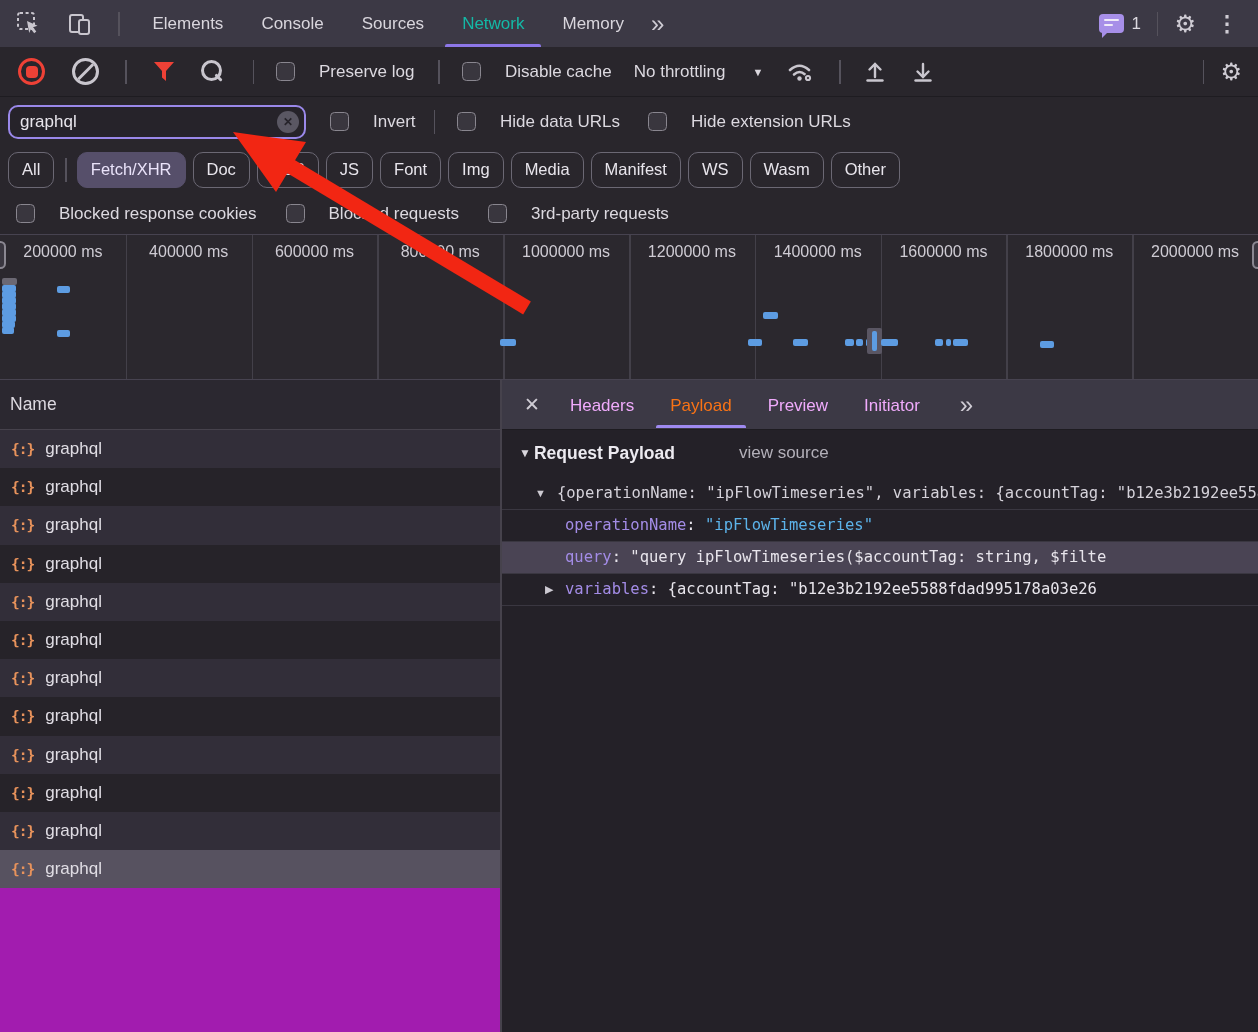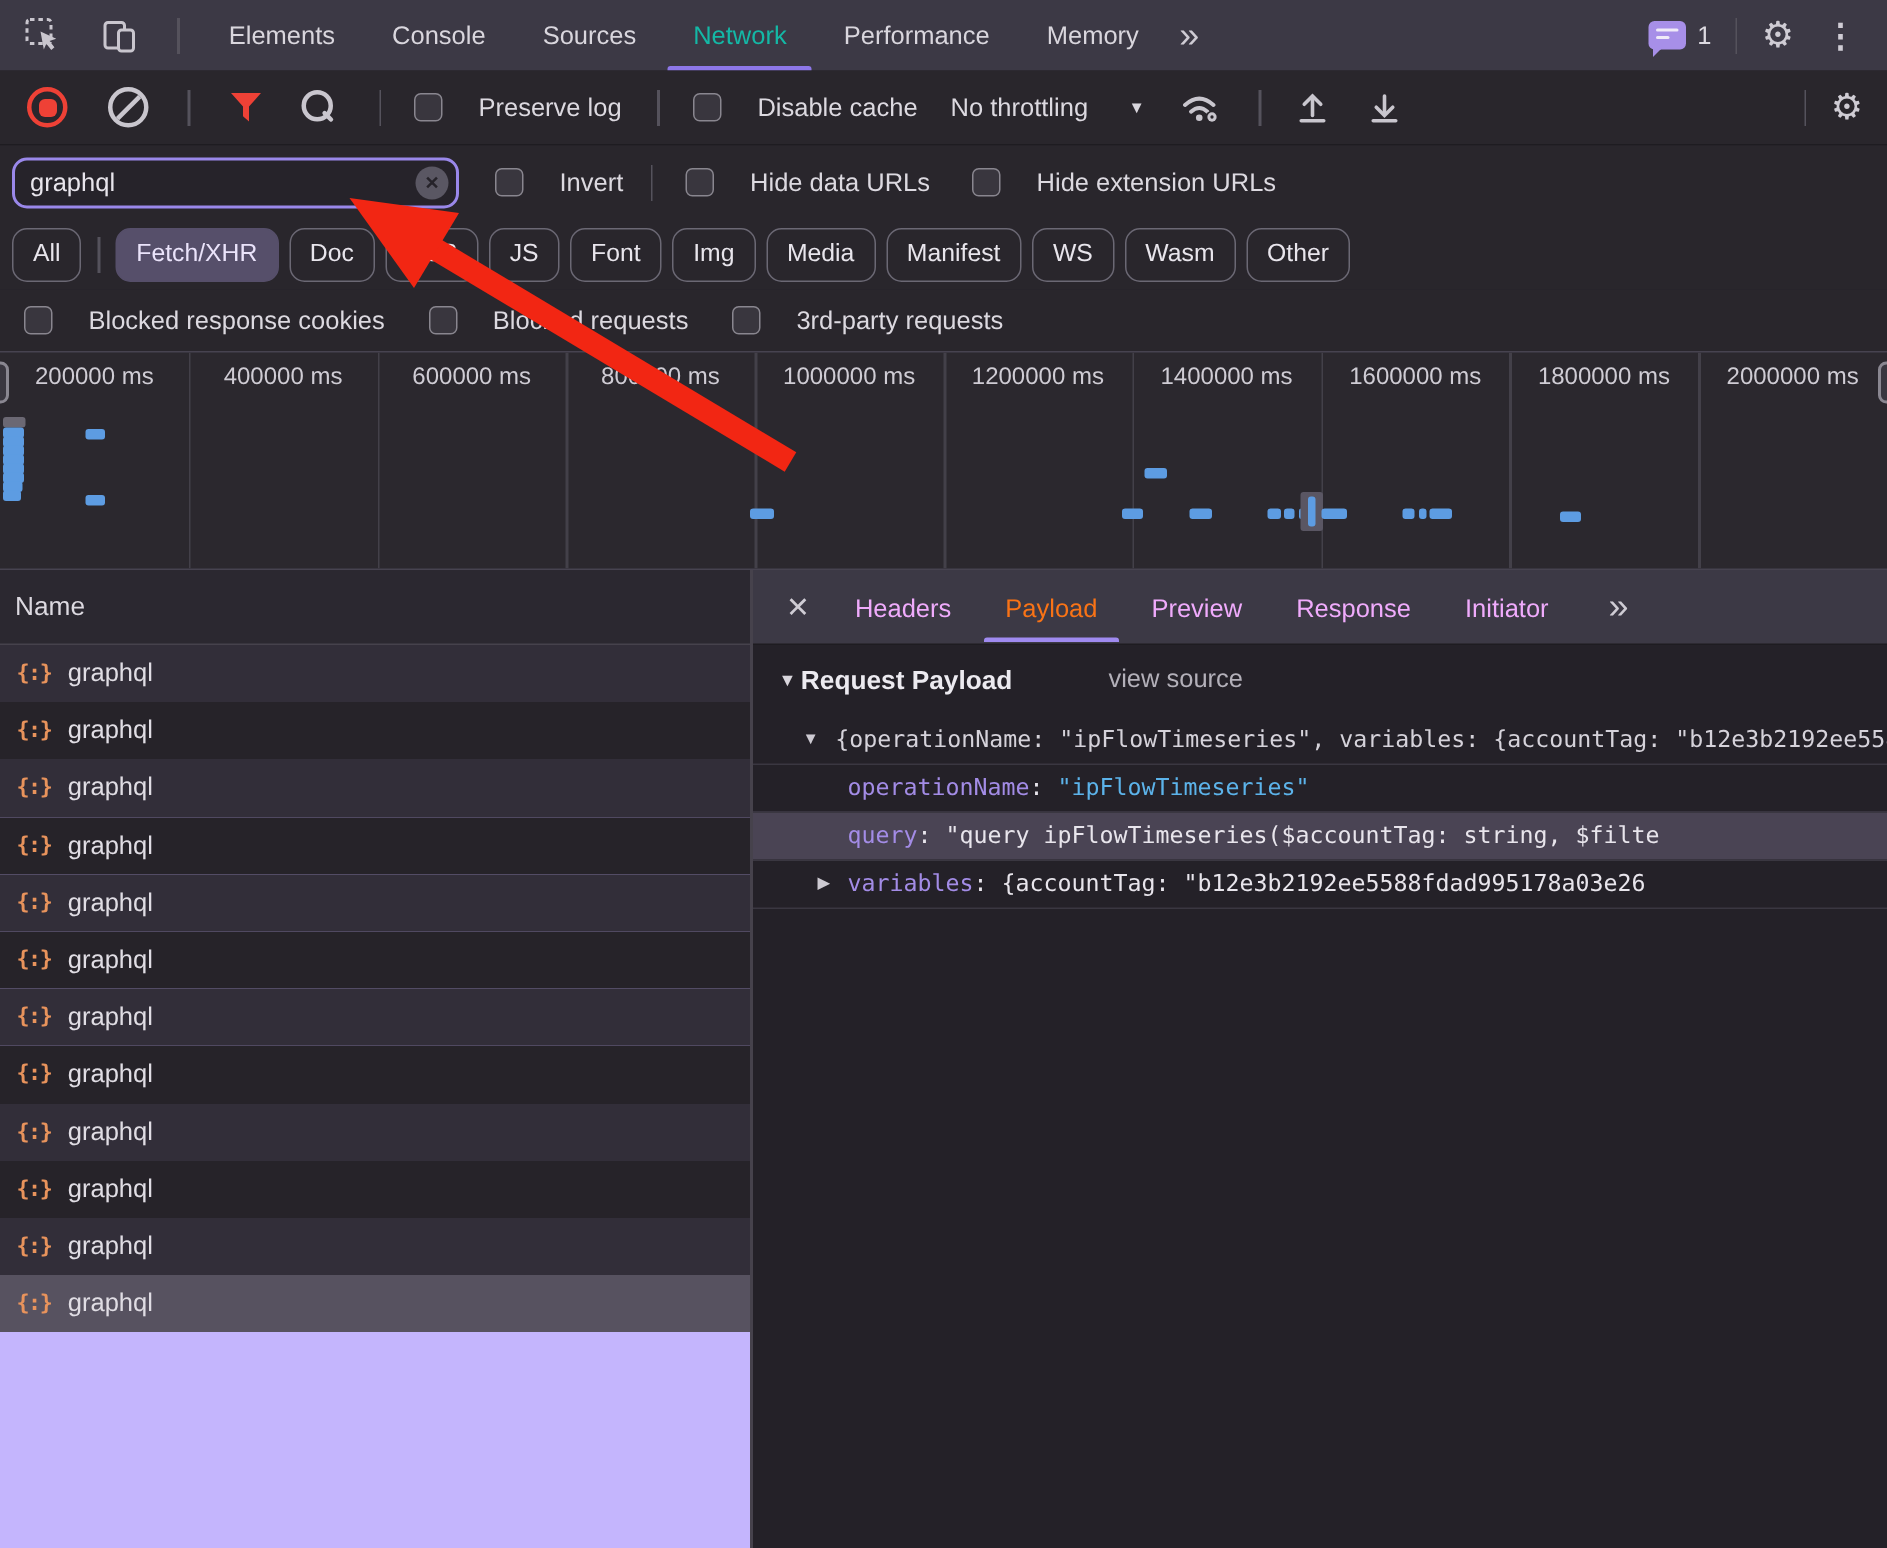--- a/index.html
+++ b/index.html
@@ -76,21 +76,21 @@
               border-top:1px solid #474350; border-bottom:1px solid #474350; overflow:hidden; }
   .tl-label { position:absolute; top:8px; font-size:16px; color:#cfccd4; text-align:center; white-space:nowrap; }
   .tl-grid { position:absolute; top:0; bottom:0; width:1.5px; background:#434049; }
   .tl-bar { position:absolute; height:7px; border-radius:2px; background:#5d9ce2; }
   .tl-marker { position:absolute; background:#5a5663; border-radius:2px; }
   .tl-grip { position:absolute; width:11px; height:28px; top:6px; background:#3a3740; border:2px solid #8a8791; border-radius:6px; }
   .tl-grip.left { left:-5px; }
   .tl-grip.right { right:-5px; }
 
   
-  .left-panel { position:absolute; left:0; top:380px; width:500px; bottom:0; background:#c4b5fd; overflow:hidden; }
+  .left-panel { position:absolute; left:0; top:380px; width:500px; bottom:0; background:#a21caf; overflow:hidden; }
   .name-header { height:50px; background:#2b2830; border-bottom:1px solid #46424c; color:#dcd9e0;
                  font-size:17.5px; display:flex; align-items:center; padding-left:10px; }
   .req-row { height:38.2px; display:flex; align-items:center; gap:11px; padding-left:11px; font-size:17px; color:#e0dde4; }
   .req-row.odd { background:#322e39; }
   .req-row.even { background:#262329; }
   .req-row.sel { background:#575260; }
   .ricon { font-family:"DejaVu Sans Mono",monospace; font-size:14.5px; font-weight:bold; color:#e8935c; letter-spacing:-1px; }
   .panel-divider { position:absolute; left:500px; top:380px; bottom:0; width:2px; background:#46424c; }
 
   
@@ -141,21 +141,20 @@
         <rect x="3" y="3" width="13" height="17" rx="2" fill="none" stroke="#c9c6ce" stroke-width="2"></rect>
         <rect x="12" y="8" width="10" height="14" rx="2" fill="#3c3945" stroke="#c9c6ce" stroke-width="2"></rect>
       </svg>
     </span>
     <span class="vsep"></span>
     <div class="tab-strip">
         <div class="tab">Elements</div>
         <div class="tab">Console</div>
         <div class="tab">Sources</div>
         <div class="tab active">Network</div>
-        <div class="tab">Performance</div>
         <div class="tab">Memory</div>
       </div>
     <span class="chev">»</span>
     <div class="tabbar-right">
       <span class="bubble">
           <i></i>
           <i></i>
         </span>
       <span class="badge-num">1</span>
       <span class="vsep"></span>
@@ -375,21 +374,20 @@
   </div>
   <div class="panel-divider"></div>
 
   <div class="right-panel">
     <div class="dtabbar">
       <span class="close-x">✕</span>
       <div class="tab-strip" style="margin-left:0">
           <div class="dtab">Headers</div>
           <div class="dtab active">Payload</div>
           <div class="dtab">Preview</div>
-          <div class="dtab">Response</div>
           <div class="dtab">Initiator</div>
         </div>
       <span class="chev">»</span>
     </div>
     <div class="payload">
       <div class="pheading">
         <span class="ptri-h">▼</span>
         <span class="ptitle">Request Payload</span>
         <span class="viewsource">view source</span>
       </div>

